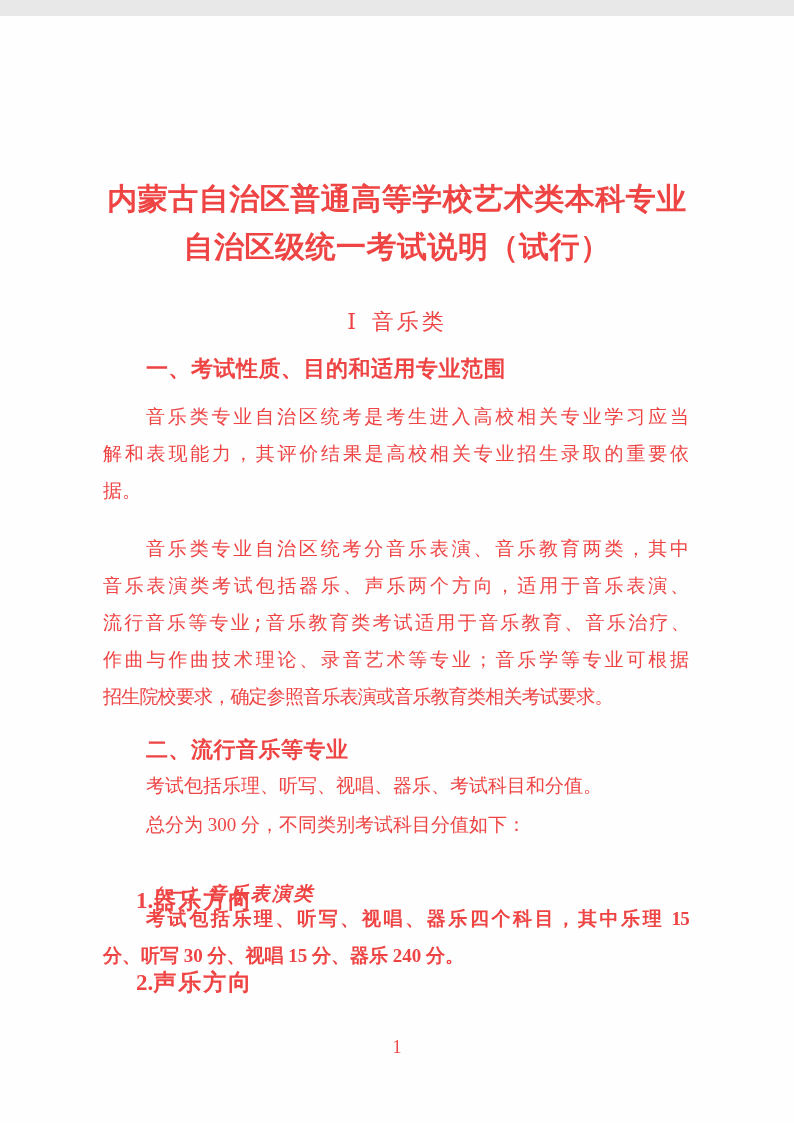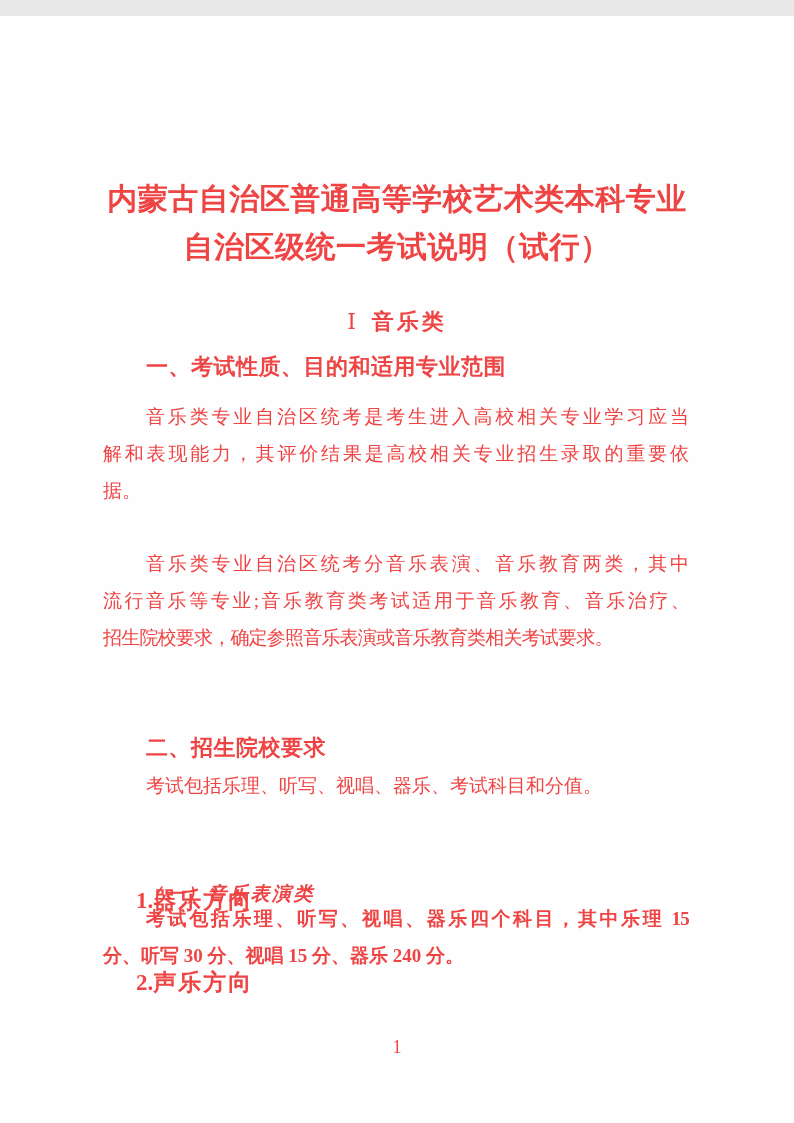--- a/index.html
+++ b/index.html
@@ -36,46 +36,46 @@
     font-size: 22px;
     line-height: 30px;
   }
   .section-label .numeral {
     font-family: "Liberation Serif", "DejaVu Serif", serif;
     font-weight: 400;
     margin-right: 16px;
   }
   .section-label .label {
     font-family: "Liberation Sans", "DejaVu Sans", sans-serif;
-    font-weight: bold;
+    font-weight: normal;
     letter-spacing: 3px;
   }
 
   .h-sans {
-    font-family: Liberation Mono, monospace;
+    font-family: Liberation Sans, sans-serif;
     font-weight: bold;
     font-size: 22px;
     line-height: 30px;
     letter-spacing: 0.5px;
   }
   .heading1 { left: 146px; top: 338px; }
   .heading2 { left: 146px; top: 719px; }
 
   .textblock {
     left: 103px;
     width: 586px;
     font-size: 19px;
   }
   .line { line-height: 37px; white-space: normal; }
   .ind  { text-indent: 43px; }
   .jf   { text-align: justify; text-align-last: justify; }
   .tight { letter-spacing: -0.8px; }
 
   .para1 { top: 382px; }
-  .para2 { top: 529px; }
+  .para2 { top: 516px; font-family: Liberation Mono, monospace; }
   .subjects-line { top: 751px; }
   .total-line { top: 790px; }
 
   .sub-heading {
     top: 859px;
     font-style: italic;
     font-weight: bold;
     letter-spacing: 2.5px;
   }
   .sub-heading .line { text-indent: 40px; }
@@ -113,30 +113,35 @@
   <div class="abs h-sans heading1">一、考试性质、目的和适用专业范围</div>
 
   <div class="abs textblock para1">
     <div class="line ind jf">音乐类专业自治区统考是考生进入高校相关专业学习应当</div>
     <div class="line jf">解和表现能力，其评价结果是高校相关专业招生录取的重要依</div>
     <div class="line">据。</div>
   </div>
 
   <div class="abs textblock para2">
     <div class="line ind jf">音乐类专业自治区统考分音乐表演、音乐教育两类，其中</div>
+    <div class="line jf">音乐表演类考试包括器乐、声乐两个方向，适用于音乐表演、</div>
     <div class="line jf tight">流行音乐等专业;音乐教育类考试适用于音乐教育、音乐治疗、</div>
+    <div class="line jf">作曲与作曲技术理论、录音艺术等专业；音乐学等专业可根据</div>
     <div class="line tight">招生院校要求，确定参照音乐表演或音乐教育类相关考试要求。</div>
   </div>
 
-  <div class="abs h-sans heading2">二、招生院校要求</div>
+  <div class="abs h-sans heading2">二、流行音乐等专业</div>
 
   <div class="abs textblock subjects-line">
     <div class="line ind">考试包括乐理、听写、视唱、器乐、考试科目和分值。</div>
   </div>
 
+  <div class="abs textblock total-line">
+    <div class="line ind">总分为 300 分，不同类别考试科目分值如下：</div>
+  </div>
 
   <div class="abs textblock sub-heading">
     <div class="line">（一）音乐表演类</div>
   </div>
 
   <div class="abs textblock item item-1">
     <div class="line"><span class="item-number">1.</span><span class="item-title">器乐方向</span></div>
   </div>
 
   <div class="abs textblock item1-para">

